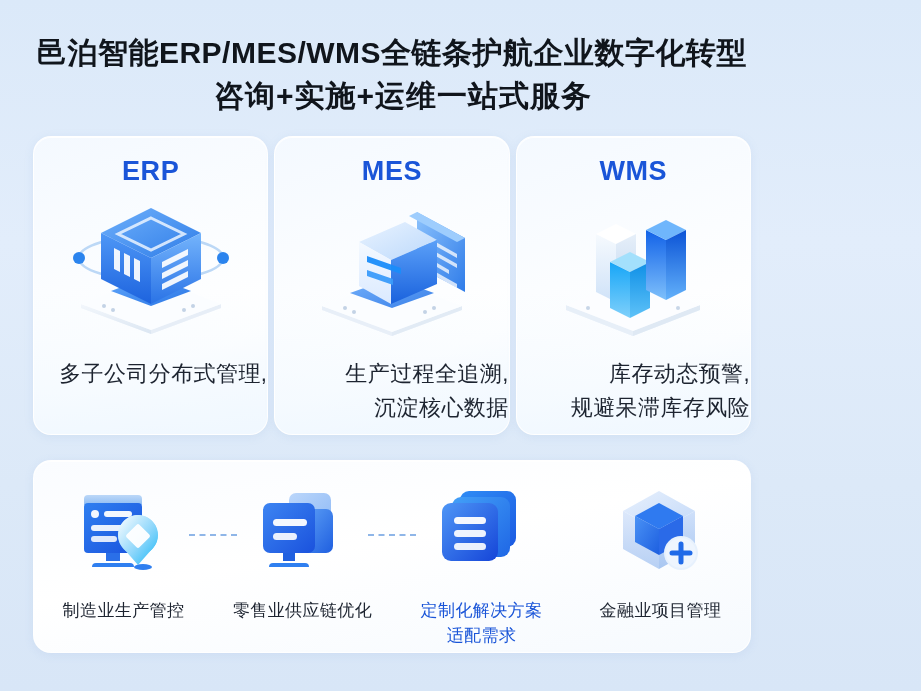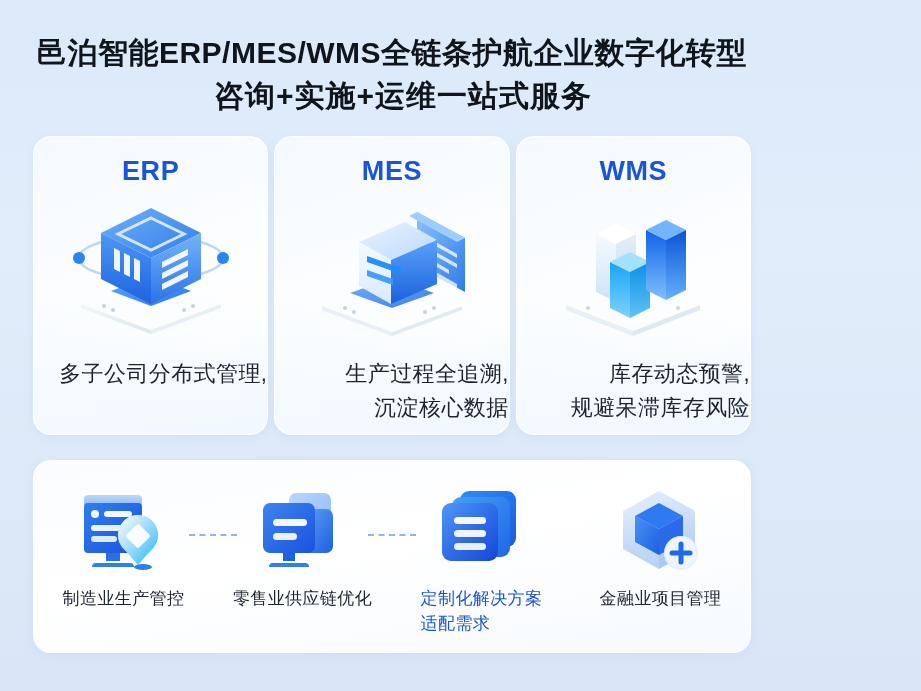--- a/index.html
+++ b/index.html
@@ -118,23 +118,24 @@
     align-items: center;
     padding-top: 22px;
   }
   .flow-art {
     height: 96px;
     display: flex;
     align-items: center;
     justify-content: center;
   }
   .flow-label {
-    margin-top: 8px;
+    margin-top: 20px;
     font-size: 17px;
     line-height: 1.45;
+    text-align: center;
     color: #1d2430;
     letter-spacing: 0.4px;
     white-space: nowrap;
   }
   .flow-label.highlight { color: #1a55d8; }
   .flow-label .l2 { display: block; }
 
   .connector {
     position: absolute;
     top: 73px;

